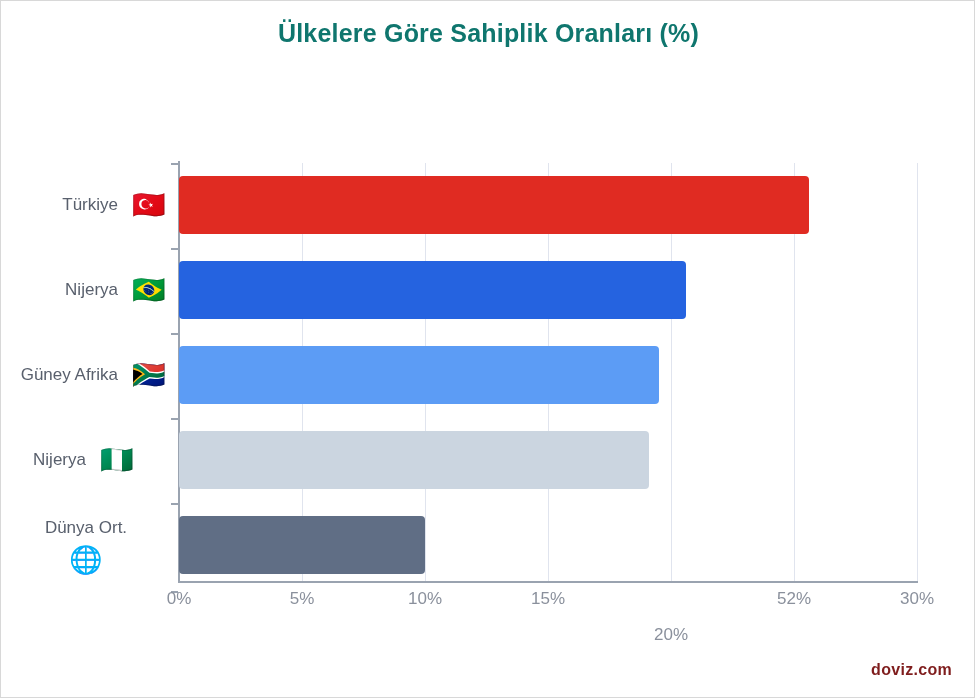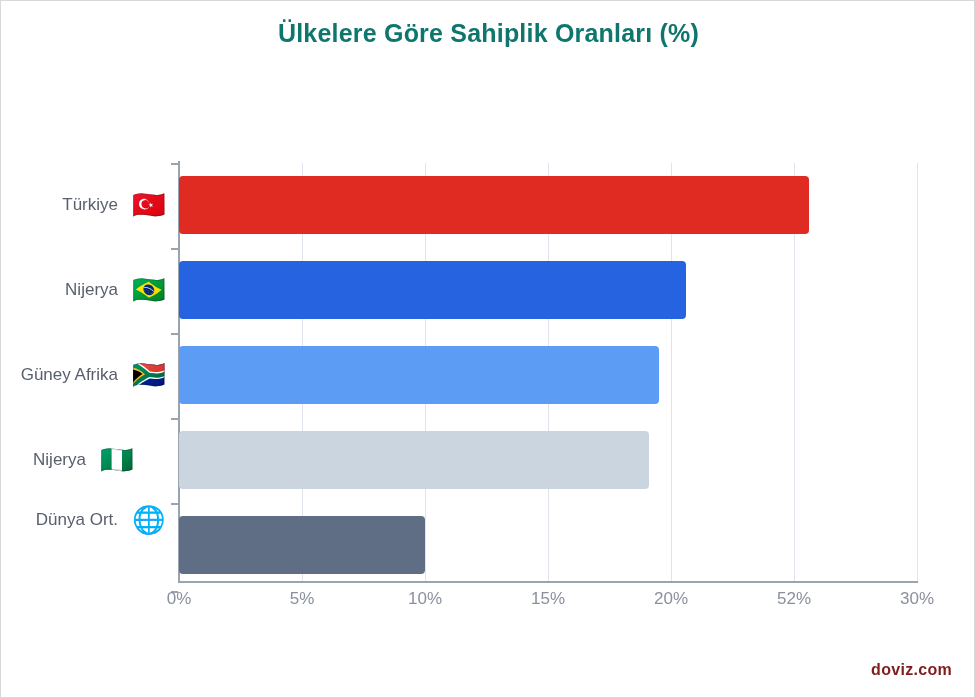--- a/index.html
+++ b/index.html
@@ -170,29 +170,29 @@
         <span class="cat-flag">🇧🇷</span>
       </div>
       <div class="cat-row" style="top: 345px;">
         <span class="cat-label">Güney Afrika</span>
         <span class="cat-flag">🇿🇦</span>
       </div>
       <div class="cat-row" style="top: 430px; justify-content: center;">
         <span class="cat-label">Nijerya</span>
         <span class="cat-flag">🇳🇬</span>
       </div>
-      <div class="cat-row" style="top: 490px;">
+      <div class="cat-row" style="top: 515px; flex-direction: column;">
         <span class="cat-label">Dünya Ort.</span>
         <span class="cat-flag">🌐</span>
       </div>
     </div>
   <div id="xticks-layer">
       <div class="tick-label" style="left: 178px;">0%</div>
       <div class="tick-label" style="left: 301px;">5%</div>
       <div class="tick-label" style="left: 424px;">10%</div>
       <div class="tick-label" style="left: 547px; text-align: center;">15%</div>
-      <div class="tick-label" style="left: 670px;">20%</div>
+      <div class="tick-label" style="left: 670px; margin-top: 36px;">20%</div>
       <div class="tick-label" style="left: 793px;">52%</div>
       <div class="tick-label" style="left: 916px;">30%</div>
     </div>
 
   <div class="watermark">doviz.com</div>
 </div>
 
 </body></html>

